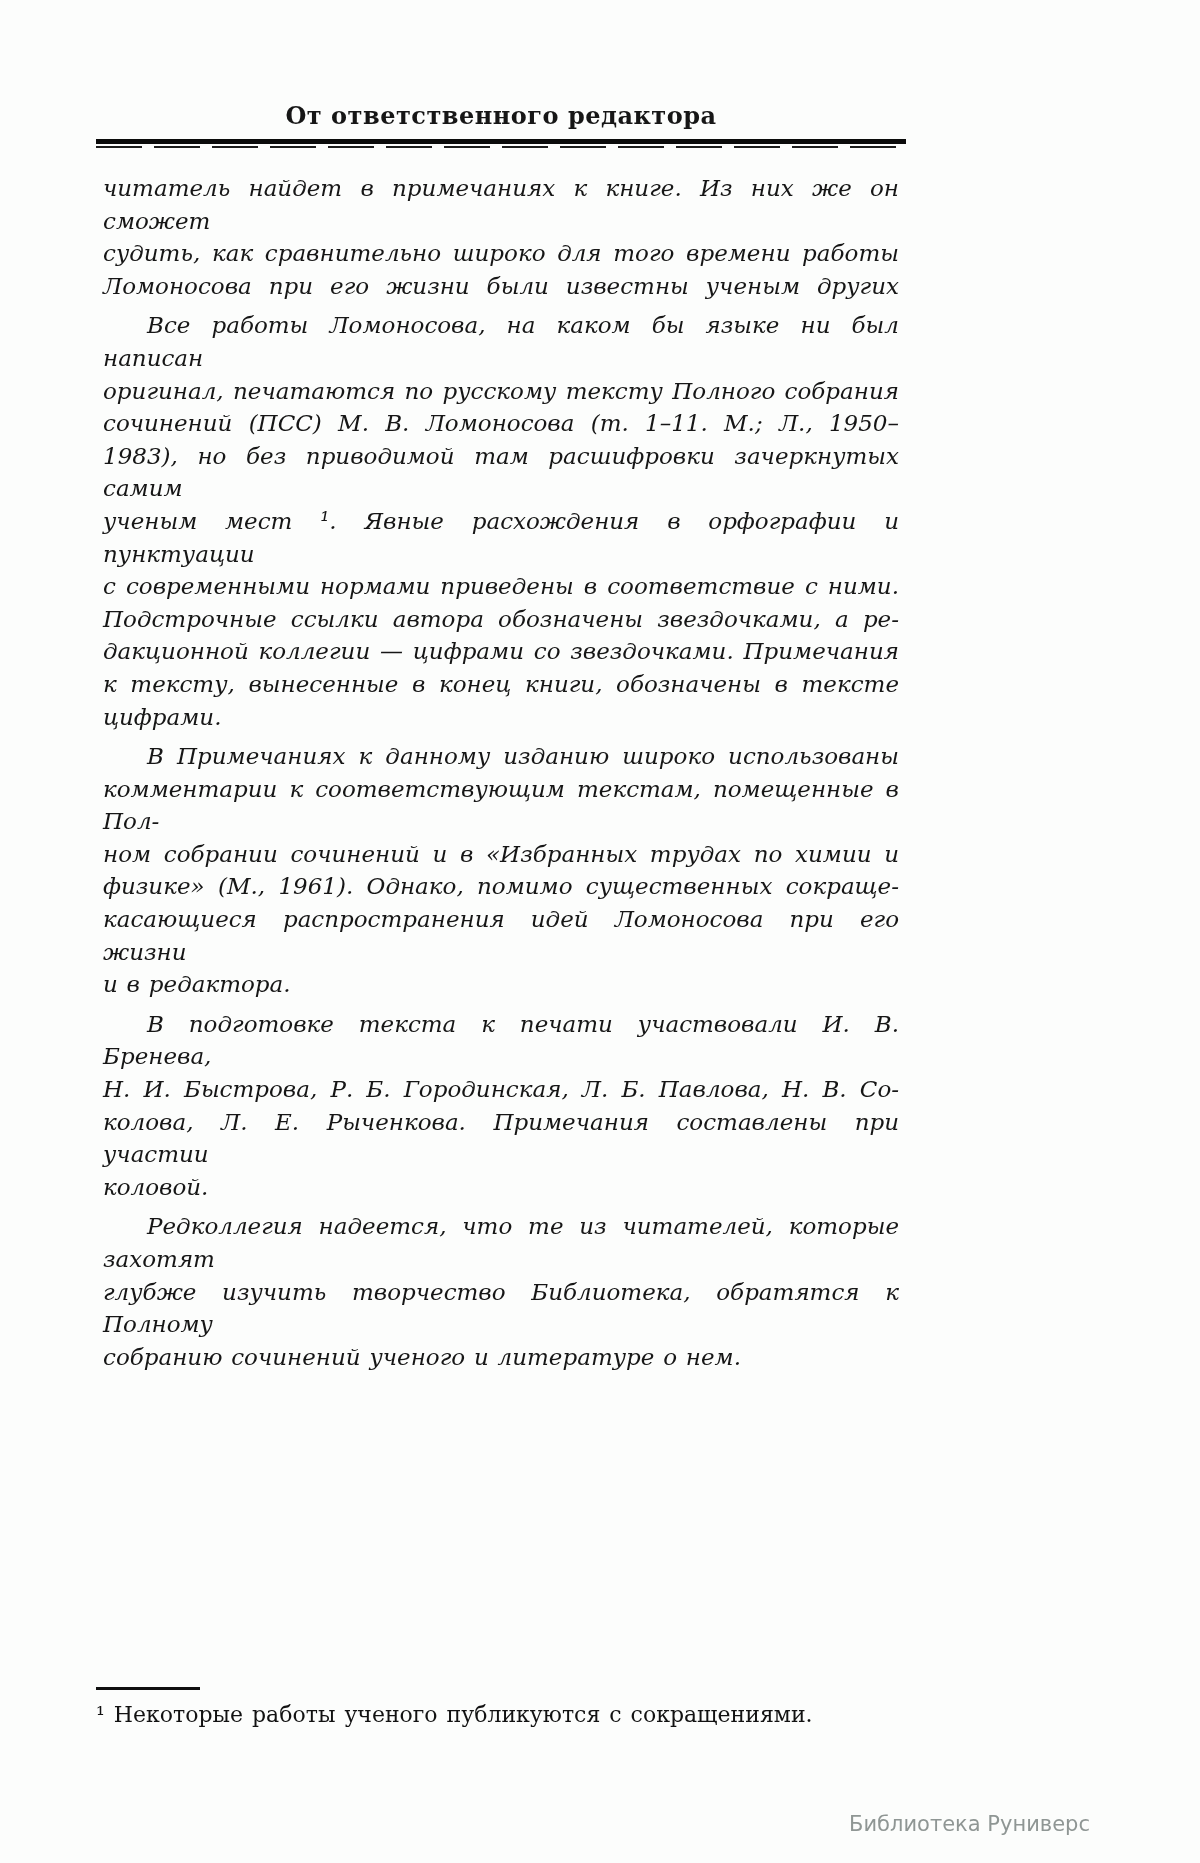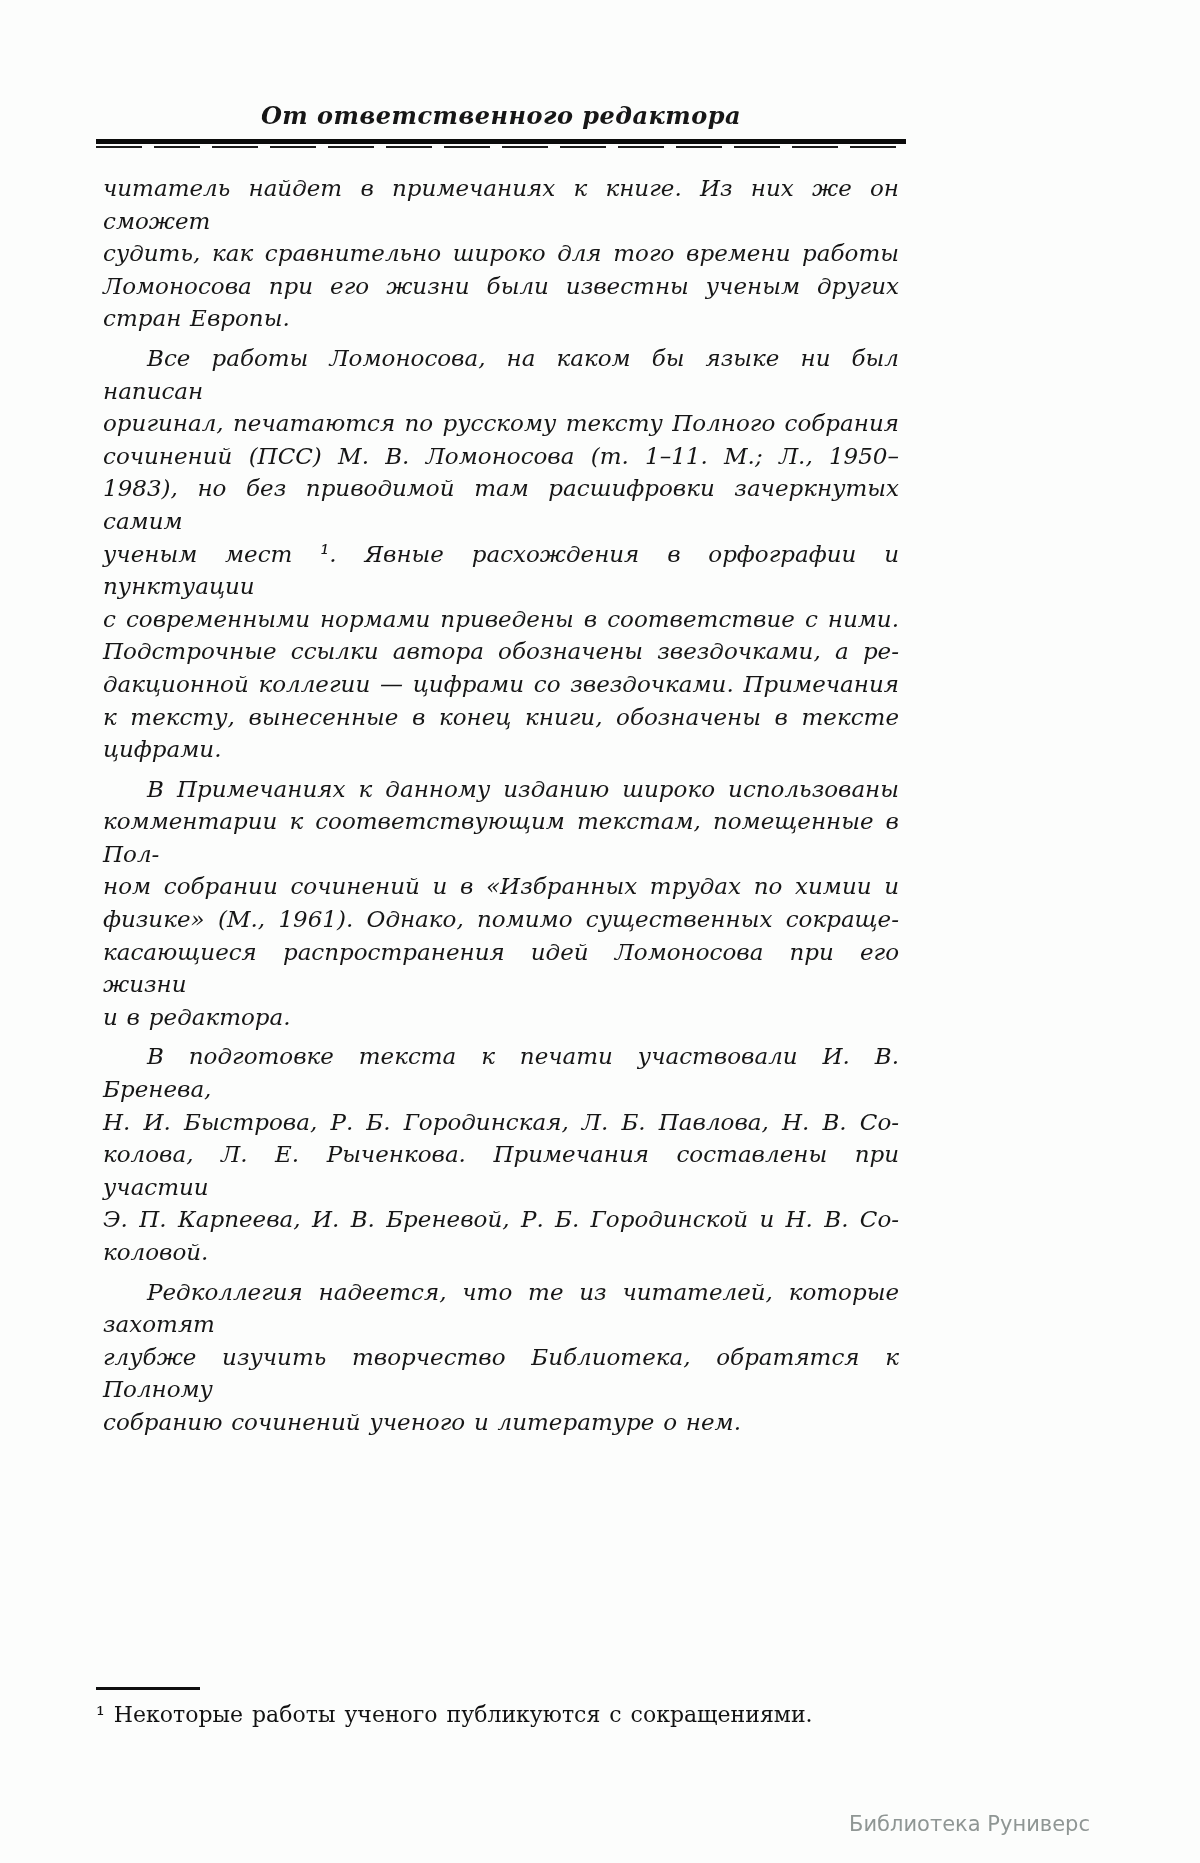--- a/index.html
+++ b/index.html
@@ -11,21 +11,21 @@
     background:#fcfdfc;
     color:#161616;
     overflow:hidden;
   }
   .content {
     position:absolute; left:96px; top:102px; width:810px;
   }
   .running-head {
     text-align:center;
     font-family:"DejaVu Serif", serif;
-    font-style:italic; font-weight:bold;
+    font-weight:bold;
     font-size:24px; line-height:28px;
     letter-spacing:0.5px;
   }
   .rule { margin-top:9px; }
   .rule-thick { height:5px; background:#0b0b0b; }
   .rule-thin  {
     height:2px; margin-top:2px;
     background:repeating-linear-gradient(90deg,#1c1c1c 0 46px,transparent 46px 58px);
   }
   .bodytext {
@@ -71,21 +71,20 @@
       <div class="rule-thick"></div>
       <div class="rule-thin"></div>
     </div>
 
     <div class="bodytext">
 
       <p class="para">
         <span class="ln">читатель найдет в примечаниях к книге. Из них же он сможет</span>
         <span class="ln">судить, как сравнительно широко для того времени работы</span>
         <span class="ln">Ломоносова при его жизни были известны ученым других</span>
-        <span class="ln last">стран Европы.</span>
       </p>
 
       <p class="para">
         <span class="ln ind">Все работы Ломоносова, на каком бы языке ни был написан</span>
         <span class="ln">оригинал, печатаются по русскому тексту Полного собрания</span>
         <span class="ln">сочинений (ПСС) М. В. Ломоносова (т. 1–11. М.; Л., 1950–</span>
         <span class="ln">1983), но без приводимой там расшифровки зачеркнутых самим</span>
         <span class="ln">ученым мест ¹. Явные расхождения в орфографии и пунктуации</span>
         <span class="ln">с современными нормами приведены в соответствие с ними.</span>
         <span class="ln">Подстрочные ссылки автора обозначены звездочками, а ре-</span>
@@ -100,21 +99,20 @@
         <span class="ln">ном собрании сочинений и в «Избранных трудах по химии и</span>
         <span class="ln">физике» (М., 1961). Однако, помимо существенных сокраще-</span>
         <span class="ln">касающиеся распространения идей Ломоносова при его жизни</span>
         <span class="ln last">и в редактора.</span>
       </p>
 
       <p class="para">
         <span class="ln ind">В подготовке текста к печати участвовали И. В. Бренева,</span>
         <span class="ln">Н. И. Быстрова, Р. Б. Городинская, Л. Б. Павлова, Н. В. Со-</span>
         <span class="ln">колова, Л. Е. Рыченкова. Примечания составлены при участии</span>
-        <span class="ln">Э. П. Карпеева, И. В. Бреневой, Р. Б. Городинской и Н. В. Со-</span>
         <span class="ln last">коловой.</span>
       </p>
 
       <p class="para">
         <span class="ln ind">Редколлегия надеется, что те из читателей, которые захотят</span>
         <span class="ln">глубже изучить творчество Библиотека, обратятся к Полному</span>
         <span class="ln last">собранию сочинений ученого и литературе о нем.</span>
       </p>
 
     </div>

